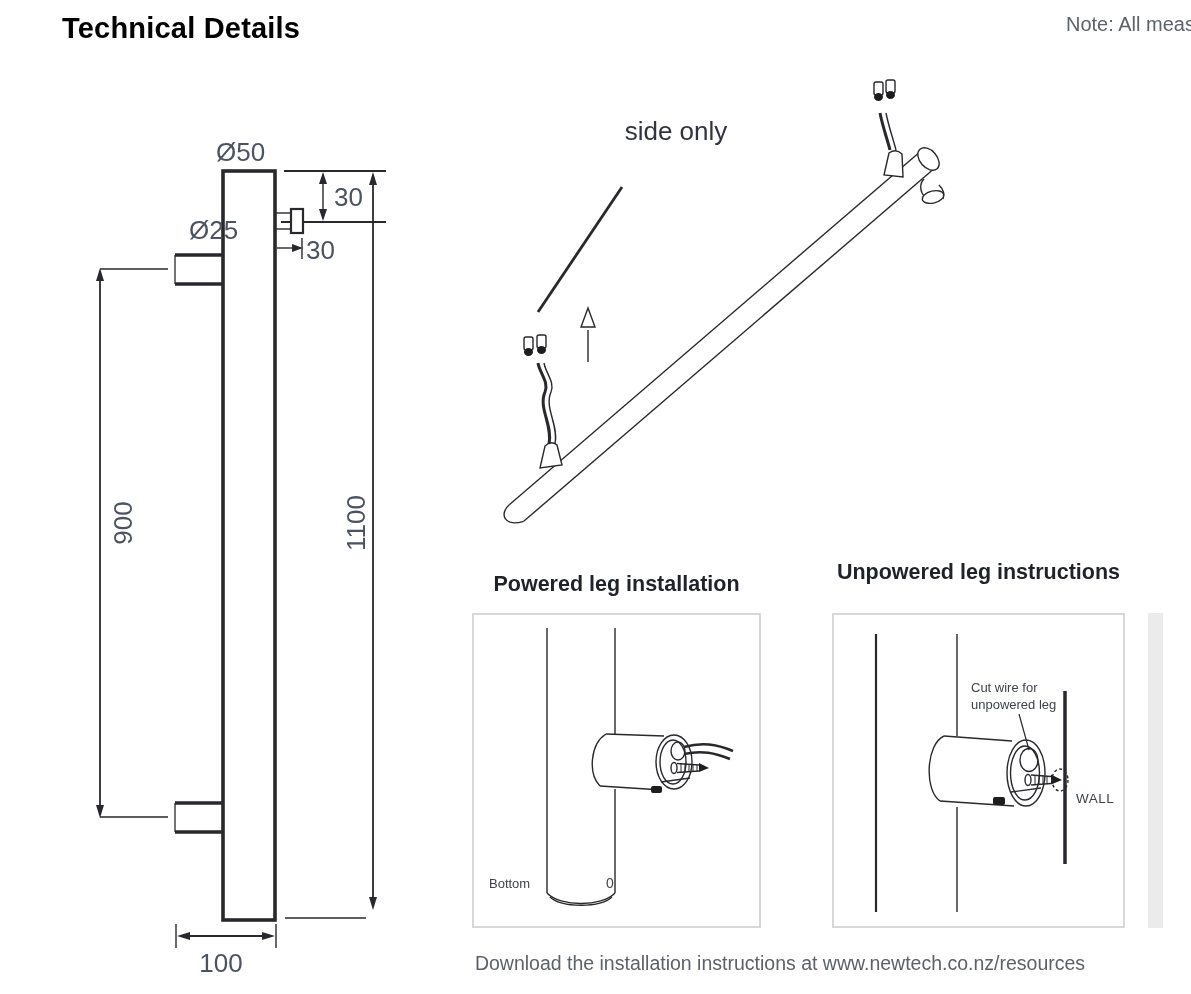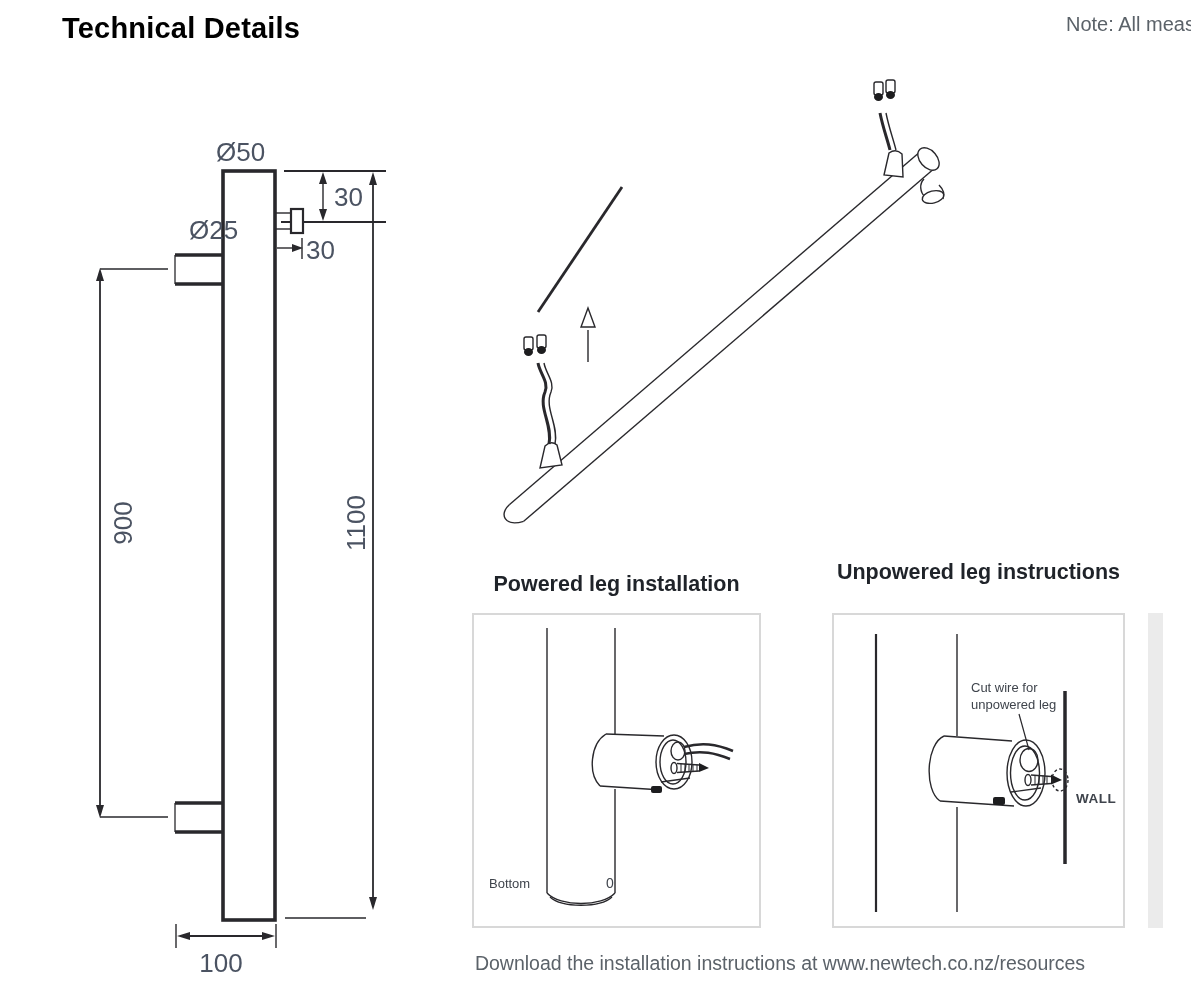--- a/index.html
+++ b/index.html
@@ -198,23 +198,24 @@
 
   <div class="abs dim" style="left:216px;top:137px;">Ø50</div>
   <div class="abs dim" style="left:153px;top:215px;margin-left:36px;">Ø25</div>
   <div class="abs dim" style="left:334px;top:182px;">30</div>
   <div class="abs dim" style="left:306px;top:235px;">30</div>
   <div class="abs dim vlabel" style="left:83px;top:508px;">900</div>
   <div class="abs dim vlabel" style="left:316px;top:508px;">1100</div>
   <div class="abs dim" style="left:191px;top:948px;width:60px;text-align:center;">100</div>
 
   <div class="abs iso-note">
+    <div>side only</div>
   </div>
 
   <div class="abs small-lbl" style="left:489px;top:876px;">Bottom</div>
   <div class="abs small-lbl" style="left:606px;top:875px;font-size:14px;">0</div>
   <div class="abs small-lbl" style="left:971px;top:680px;">Cut wire for</div>
   <div class="abs small-lbl" style="left:971px;top:697px;">unpowered leg</div>
-  <div class="abs small-lbl" style="left:1076px;top:791px;font-size:13.5px;letter-spacing:.5px;font-weight:bold;">WALL</div>
+  <div class="abs small-lbl" style="left:1076px;top:791px;font-size:13.5px;letter-spacing:.5px;">WALL</div>
 
   <div class="abs" id="caption">Download the installation instructions at www.newtech.co.nz/resources</div>
 
 </div>
 
 </body></html>

